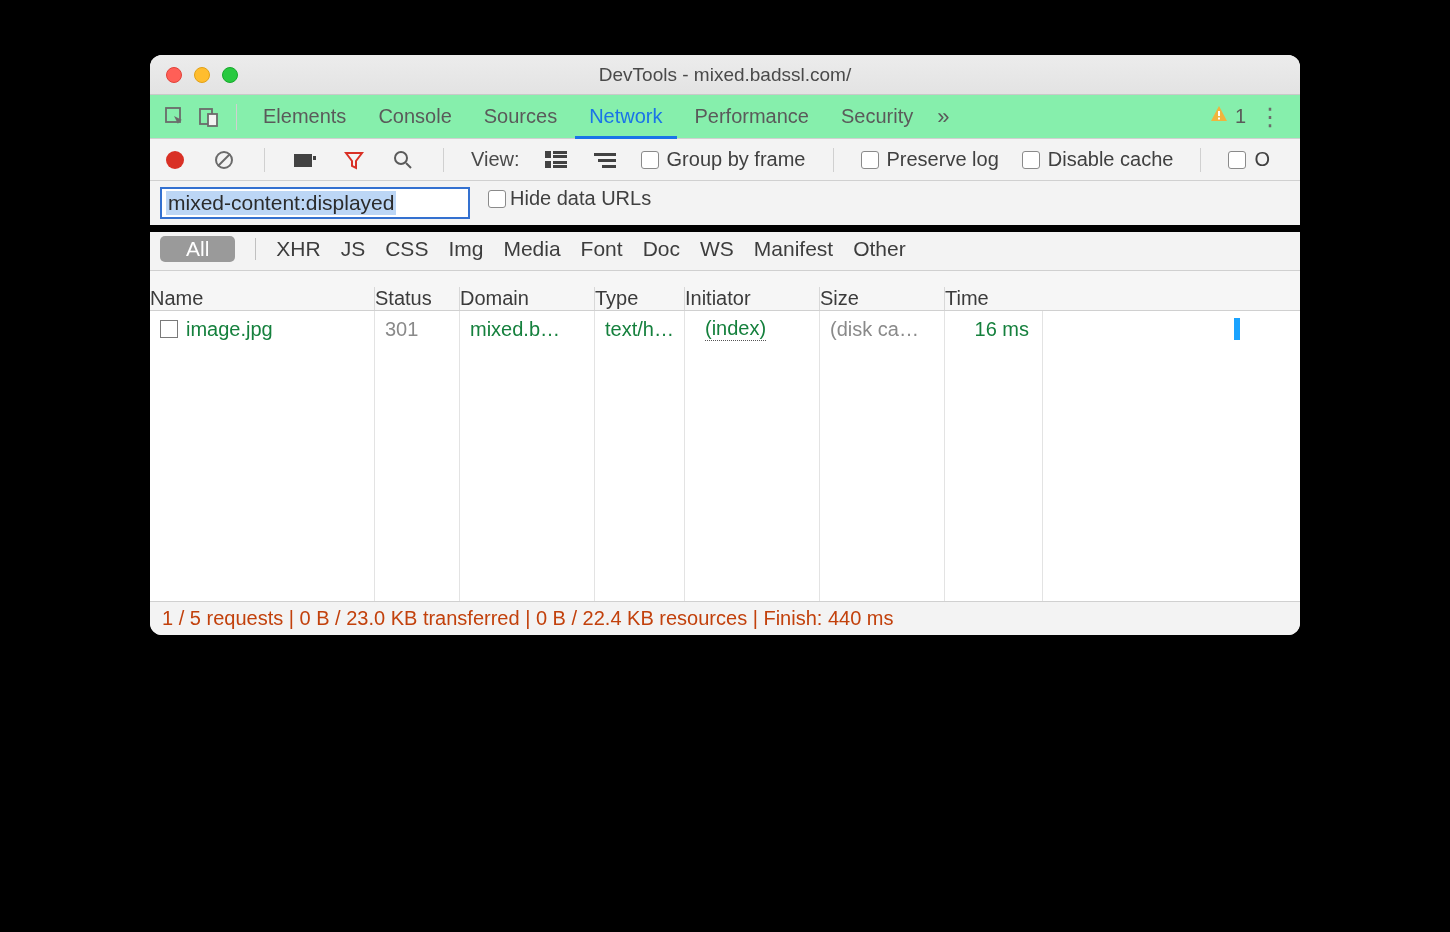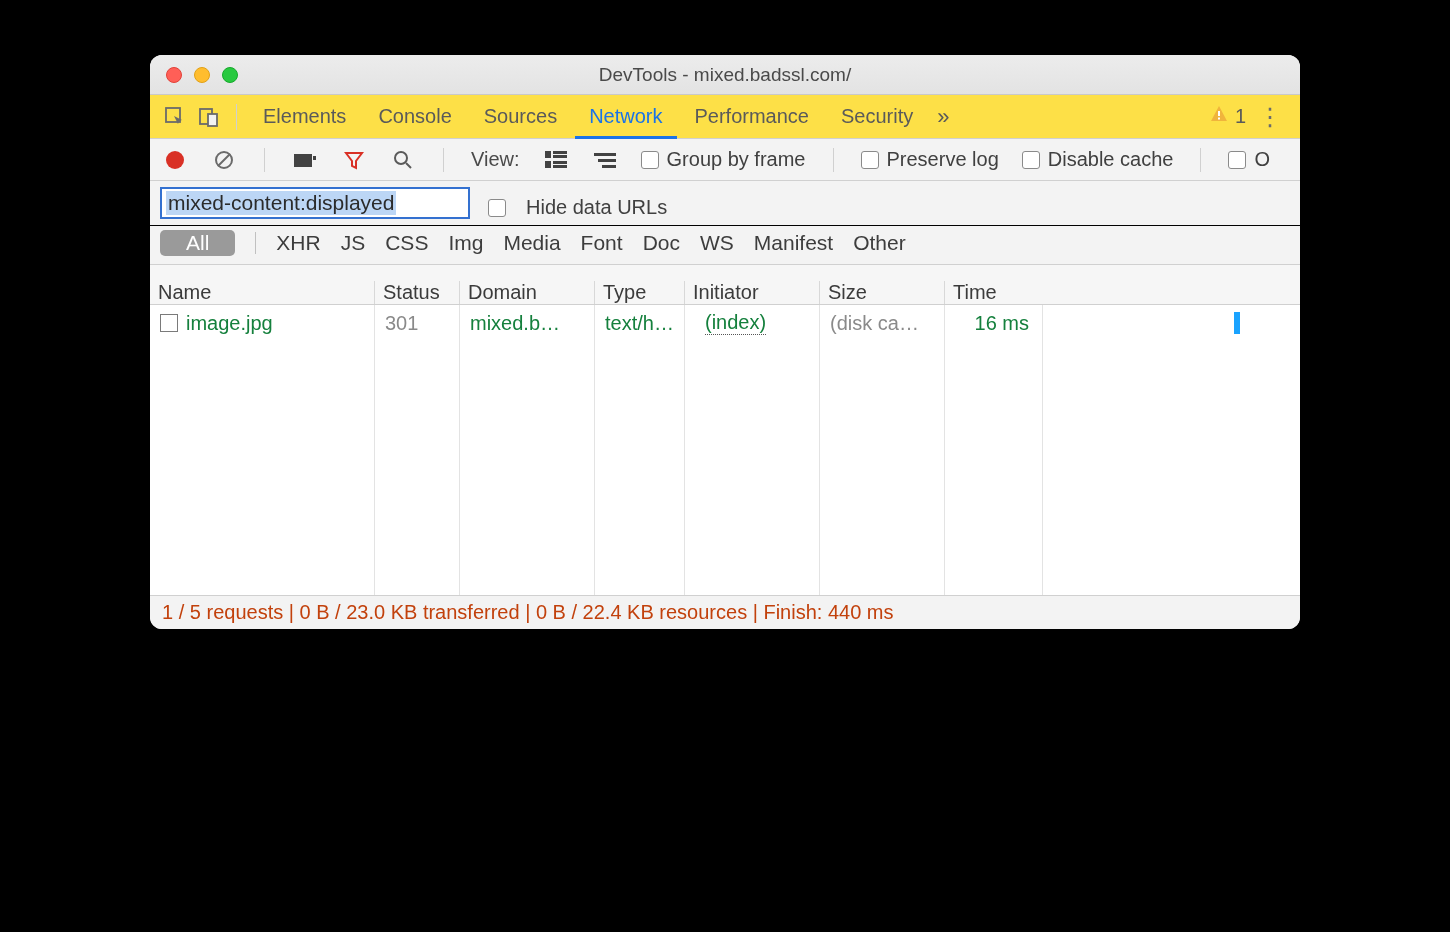--- a/index.html
+++ b/index.html
@@ -45,21 +45,21 @@
   }
   .tabstrip {
     height: 44px;
     border-bottom: 1px solid #d0d0d0;
     display: flex;
     align-items: center;
     padding: 0 10px;
     gap: 4px;
     font-size: 20px;
     color: #5a5a5a;
-    background:#fde047;
+    background:#86efac;
   }
   .tabstrip .iconbtn { width:30px; height:30px; display:flex;align-items:center;justify-content:center; color:#6b6b6b;}
   .tabstrip .divider { width:1px; height:26px; background:#d0d0d0; margin:0 8px;}
   .tab { padding: 0 14px; height:44px; display:flex; align-items:center; cursor:pointer; }
   .tab.active { color:#1a73e8; border-bottom:3px solid #1a73e8; padding-top:3px;}
   .tab-more { padding:0 6px; font-size:22px;}
   .badge-area { margin-left:auto; display:flex; align-items:center; gap:6px;}
   .warn-tri { color:#e8a53b; }
   .badge-count { font-size:20px; color:#5a5a5a;}
   .kebab { font-size:24px; color:#6b6b6b; padding:0 8px;}
@@ -74,57 +74,57 @@
     overflow:hidden; white-space:nowrap;
   }
   .toolbar .tb-icon { width:26px; height:26px; display:flex; align-items:center; justify-content:center; color:#5a5a5a;}
   .record-dot { width:18px; height:18px; background:#d93025; border-radius:50%; }
   .funnel { color:#d93025; }
   .tb-sep { width:1px; height:24px; background:#d0d0d0; margin:0 4px;}
   .view-label { color:#4a4a4a; }
   .chk { display:flex; align-items:center; gap:8px; }
   .chk .box { width:18px; height:18px; border:1.5px solid #8a8a8a; border-radius:3px; background:#fff;}
   .filterbar {
-    border-bottom: 1px solid #000000;
-    display:flex; align-items:flex-end; gap:18px;
+    border-bottom: 7px solid #000000;
+    display:flex; align-items:flex-start; gap:18px;
     padding: 6px 12px 6px 10px;
     background:#f3f3f3;
   }
   .filter-input {
     border:2px solid #3471d0;
     background:#fff;
     width:310px; height:32px;
     display:flex; align-items:center;
     padding: 0 4px;
   }
   .filter-input span {
     background:#bcd6f5;
     font-size:21px; color:#2b2b2b;
     padding: 0 2px;
   }
-  .hide-urls { display:flex; align-items:center; gap:20px; font-size:20px; color:#404040;}
+  .hide-urls { display:flex; align-items:center; gap:4px; font-size:20px; color:#404040;}
   .pillbar {
     border-bottom: 1px solid #d0d0d0;
     display:flex; align-items:center; gap:20px;
     padding: 4px 12px 8px 10px;
     font-size:21px; color:#3d3d3d;
     background:#f3f3f3;
   }
   .pill { cursor:pointer; }
   .pill.active { background:#9a9a9a; color:#fff; padding:1px 26px; border-radius:5px;}
   .pill-sep { width:1px; height:22px; background:#c0c0c0; }
   .grid-header {
     display:grid;
     grid-template-columns: 225px 85px 135px 90px 135px 125px 98px 1fr;
     border-bottom: 1px solid #d0d0d0;
     background:#f6f6f6;
     height:40px;
   }
   .gh {
-    display:flex; align-items:center; padding:0 8px;
+    display:flex; align-items:center; padding:0 0;
     font-size:20px; color:#3b3b3b;
     border-right:1px solid #d8d8d8;
     overflow:hidden; white-space:nowrap;margin-top:16px;
   }
   .gh:last-child { border-right:none; justify-content:space-between;}
   .sort-arrow { color:#6b6b6b; font-size:16px; margin-right:4px;}
   .grid-body {
     height: 290px;
     display:grid;
     grid-template-columns: 225px 85px 135px 90px 135px 125px 98px 1fr;

